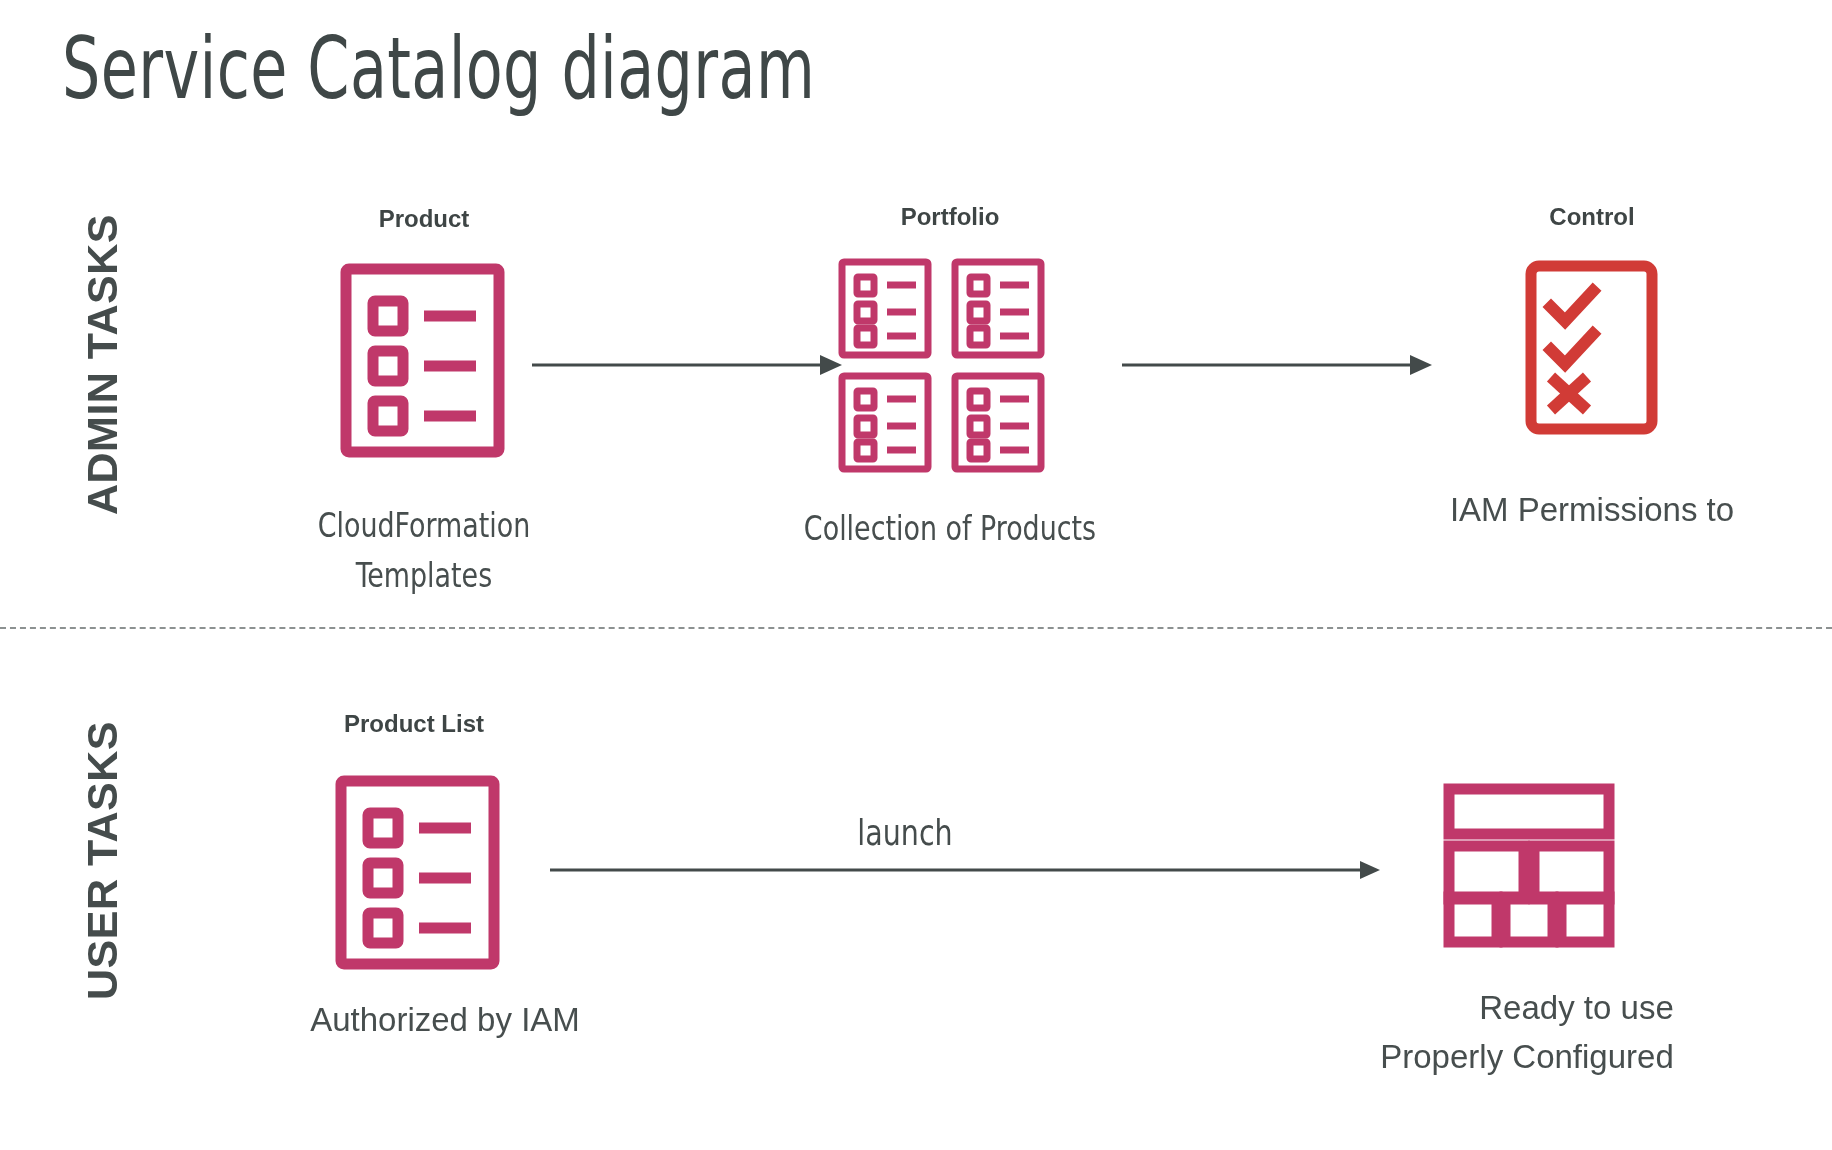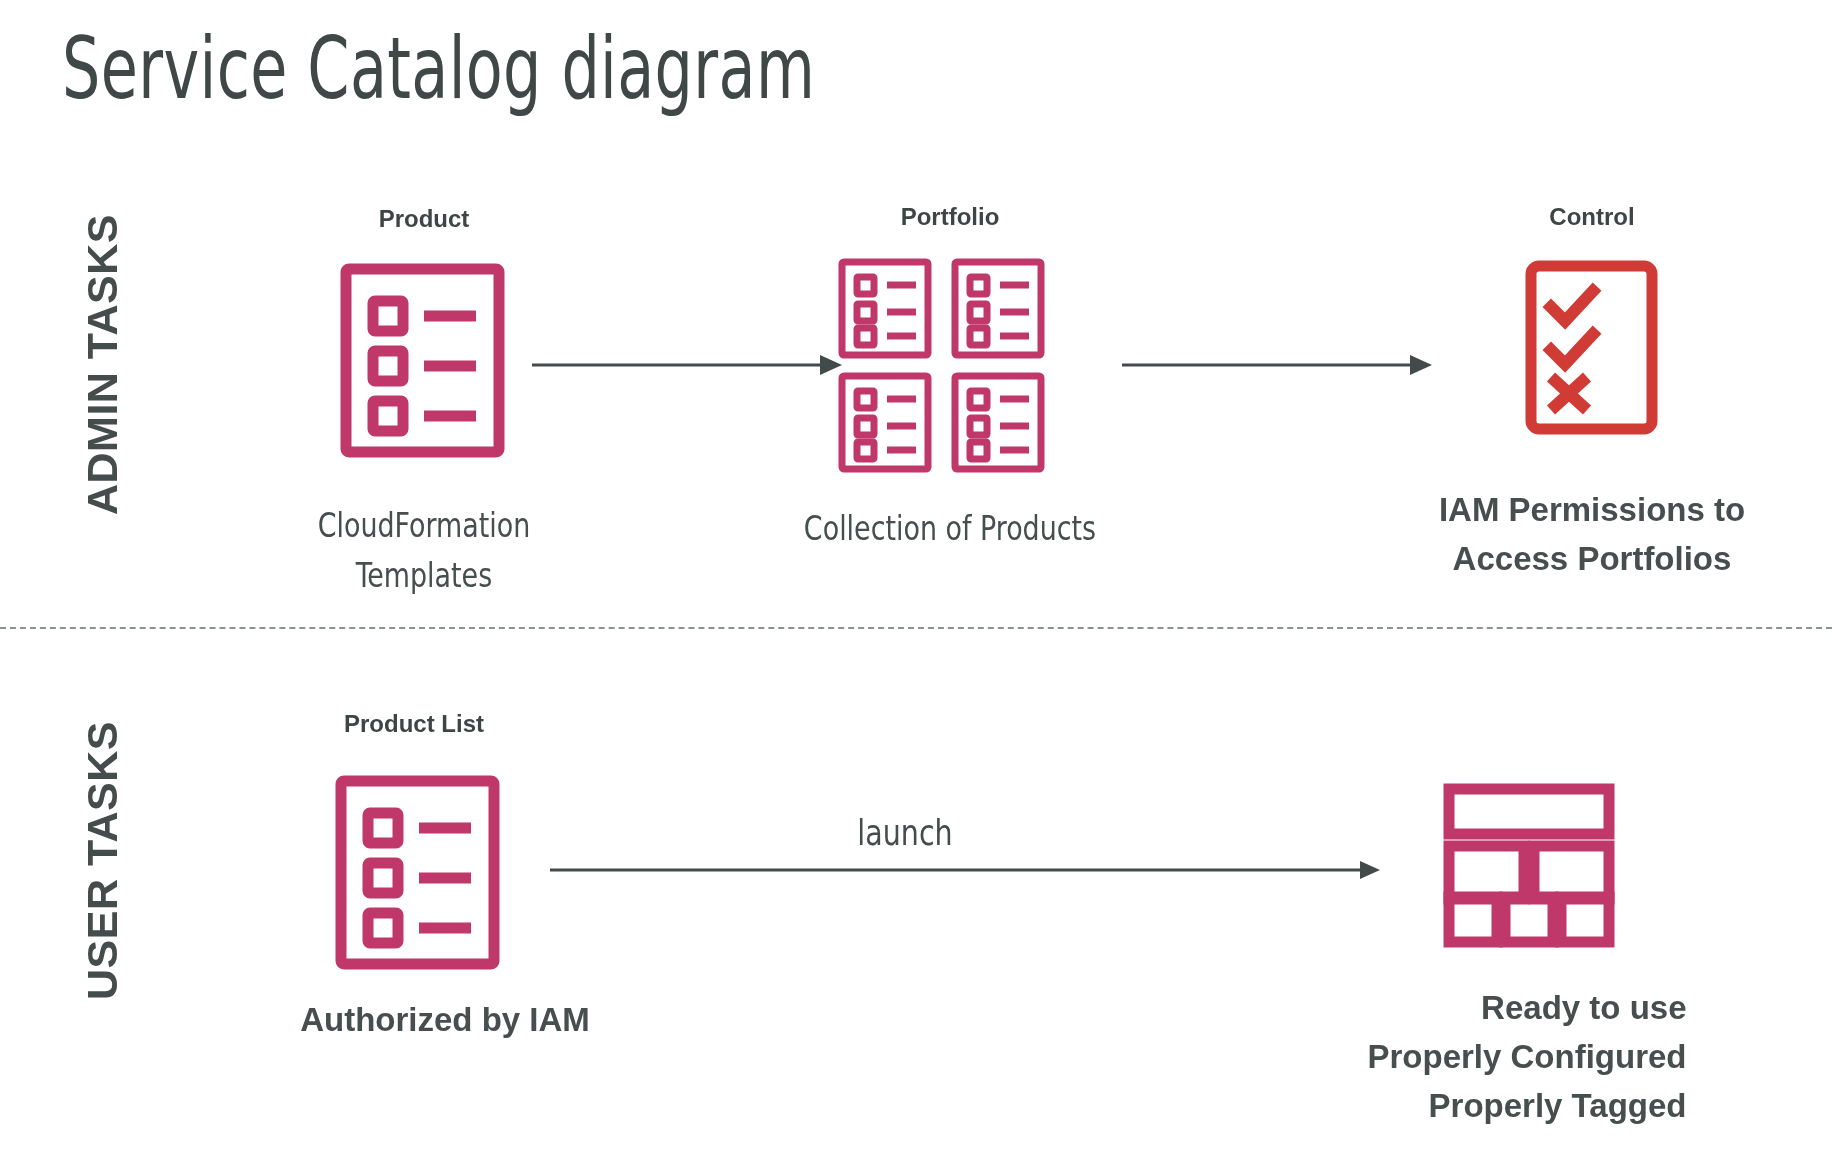--- a/index.html
+++ b/index.html
@@ -80,21 +80,21 @@
     line-height: 50px;
     color: #474e4e;
     text-align: center;
     white-space: nowrap;
     transform: translateX(-50%) scaleX(0.88);
   }
   .caption-wide {
     position: absolute;
     font-family: "Liberation Sans", sans-serif;
     font-size: 33px;
-    font-weight: 700;
+    font-weight: 400;
     line-height: 49px;
     color: #474e4e;
     text-align: center;
     white-space: nowrap;
     transform: translateX(-50%);
   }
 
   
   .arrow {
     position: absolute;
@@ -222,21 +222,20 @@
       <polyline points="26,90 40,104 68,74" fill="none" stroke="#D13B36" stroke-width="12" stroke-linecap="square" stroke-linejoin="miter"></polyline>
       <g>
         <line x1="26" y1="117" x2="62" y2="150" stroke="#D13B36" stroke-width="12" stroke-linecap="butt"></line>
         <line x1="62" y1="117" x2="26" y2="150" stroke="#D13B36" stroke-width="12" stroke-linecap="butt"></line>
       </g>
     </svg>
   </div>
 
   <div class="caption-wide" style="left:1592px; top:485px;">
     <div>IAM Permissions to</div>
-    <div>Access Portfolios</div>
   </div>
 
   <div class="node-heading" style="left:414px; top:710px;">Product List</div>
 
   <div class="icon-wrap" style="left:335px; top:775px;">
     <svg width="165" height="195" viewBox="0 0 165 195" aria-hidden="true">
       <rect x="6" y="6" width="153" height="183" rx="3" ry="3" fill="none" stroke="#C0386A" stroke-width="11"></rect>
       <rect x="33" y="38" width="30" height="30" rx="2" ry="2" fill="none" stroke="#C0386A" stroke-width="11"></rect>
       <line x1="84" y1="53" x2="136" y2="53" stroke="#C0386A" stroke-width="11"></line>
       <rect x="33" y="88" width="30" height="30" rx="2" ry="2" fill="none" stroke="#C0386A" stroke-width="11"></rect>
@@ -269,16 +268,15 @@
         <rect x="6" y="114" width="48" height="45"></rect>
         <rect x="62" y="114" width="48" height="45"></rect>
         <rect x="118" y="114" width="48" height="45"></rect>
       </g>
     </svg>
   </div>
 
   <div class="caption-wide" style="left:1527px; top:983px;text-align:right;">
     <div>Ready to use</div>
     <div>Properly Configured</div>
-    <div>Properly Tagged</div>
   </div>
 
 </div>
 
 </body></html>

